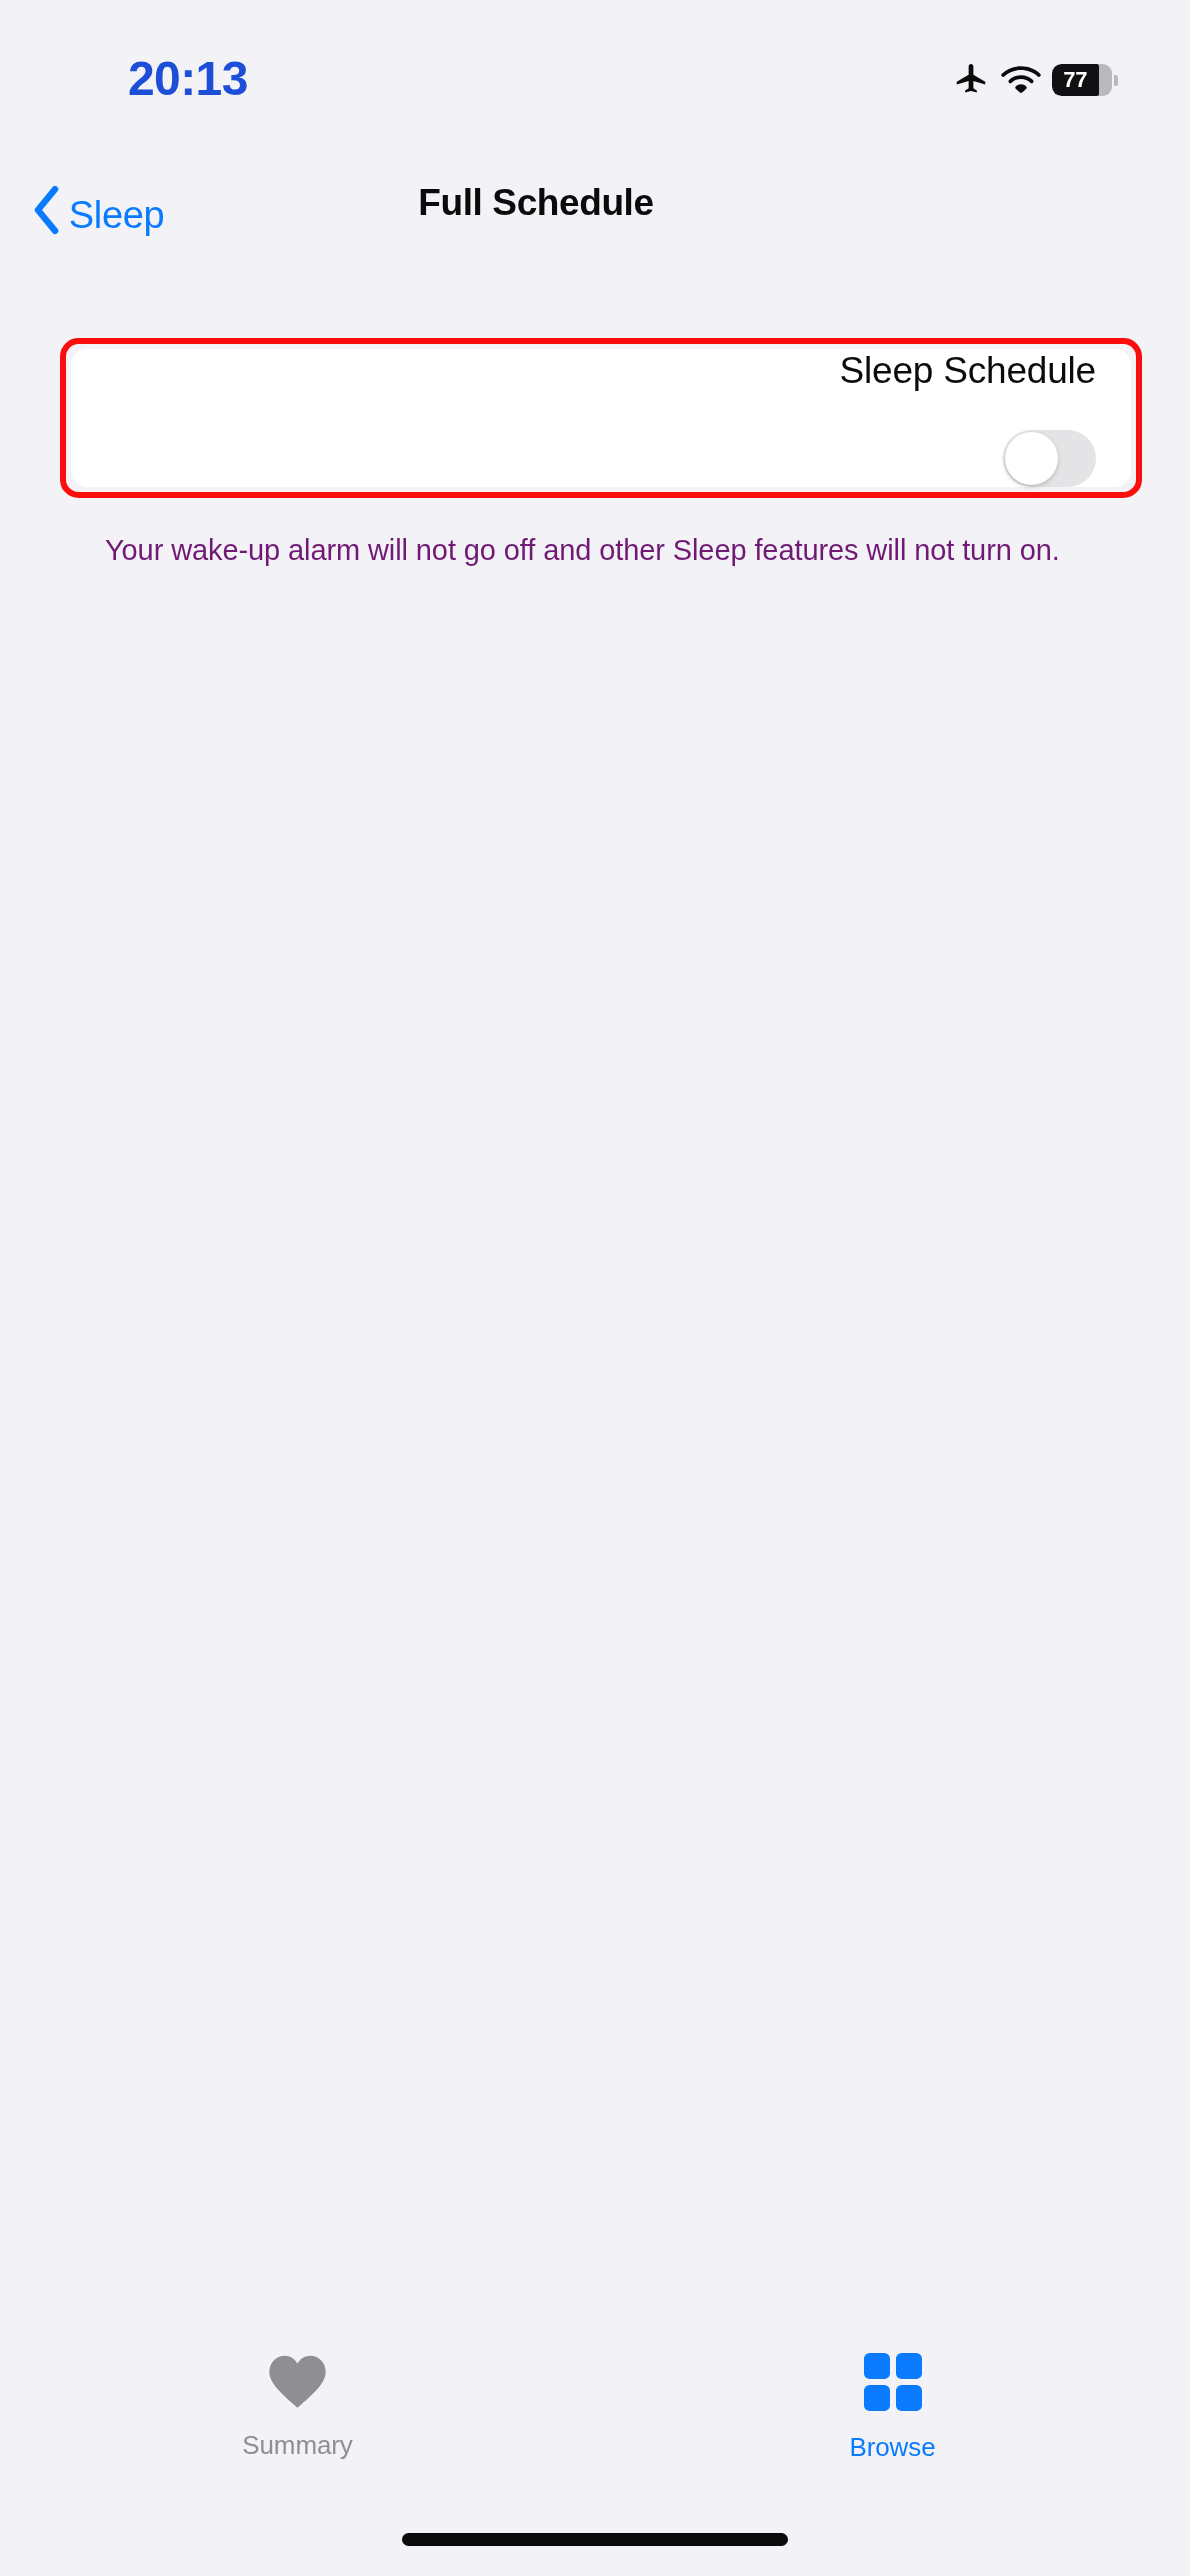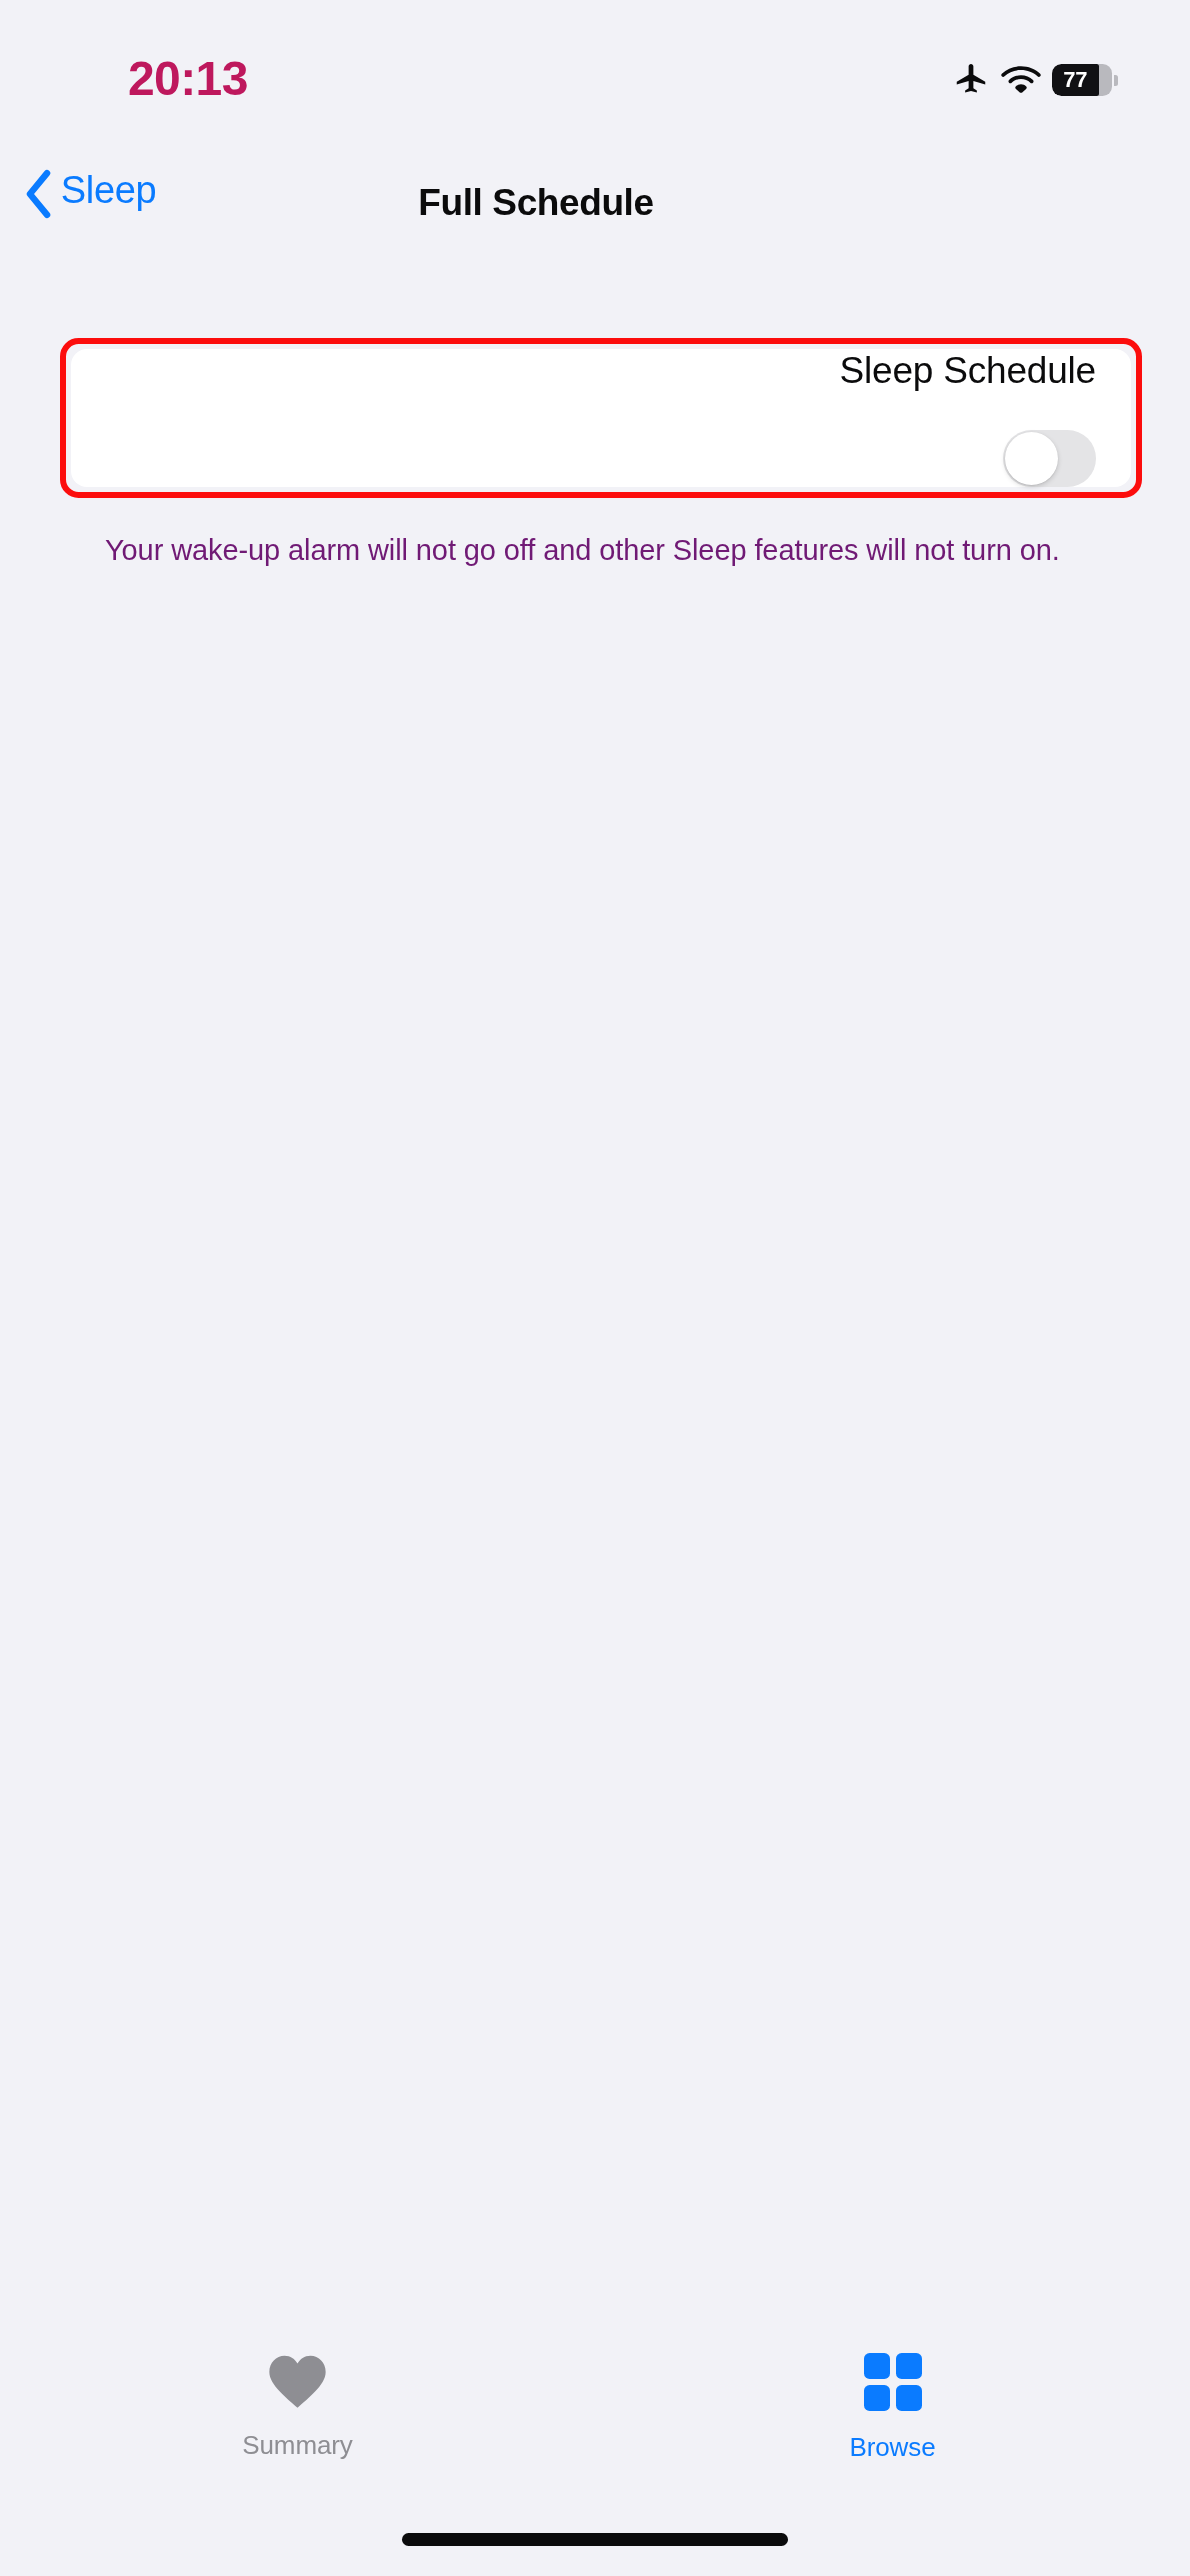--- a/index.html
+++ b/index.html
@@ -19,21 +19,21 @@
   }
 
   
   #status-bar {
     position:absolute; left:0; top:0;
     width:1190px; height:118px;
   }
   #status-time {
     position:absolute; left:128px; top:53px;
     font-size:48px; font-weight:bold; letter-spacing:-0.6px;
-    color:#be185d; line-height:52px;
+    color:#1d4ed8; line-height:52px;
   }
   #status-icons {
     position:absolute; right:72px; top:55px;
     height:50px;
     display:flex; align-items:center; gap:10px;
   }
   .sb-icon { display:block; }
 
   
   #battery-wrap { position:relative; width:66px; height:32px; display:flex; align-items:center; }
@@ -61,23 +61,23 @@
     border-radius:0 2.5px 2.5px 0;
     background:#B9B9BE;
   }
 
   
   #nav-bar {
     position:absolute; left:0; top:166px;
     width:1190px; height:87px;
   }
   #nav-back {
-    position:absolute; left:25px; top:2.5px;
+    position:absolute; left:33px; top:2.5px;
     height:68px;
-    display:flex; align-items:flex-start; gap:8.7px;
+    display:flex; align-items:flex-end; gap:8.7px;
     cursor:pointer;
   }
   #nav-back-label {
     font-size:38px; color:#0A7BFF; letter-spacing:-0.3px;
     line-height:43px;
   }
   #nav-title {
     position:absolute; left:0; top:0;
     width:1072px; height:73px;
     display:flex; align-items:center; justify-content:center;

